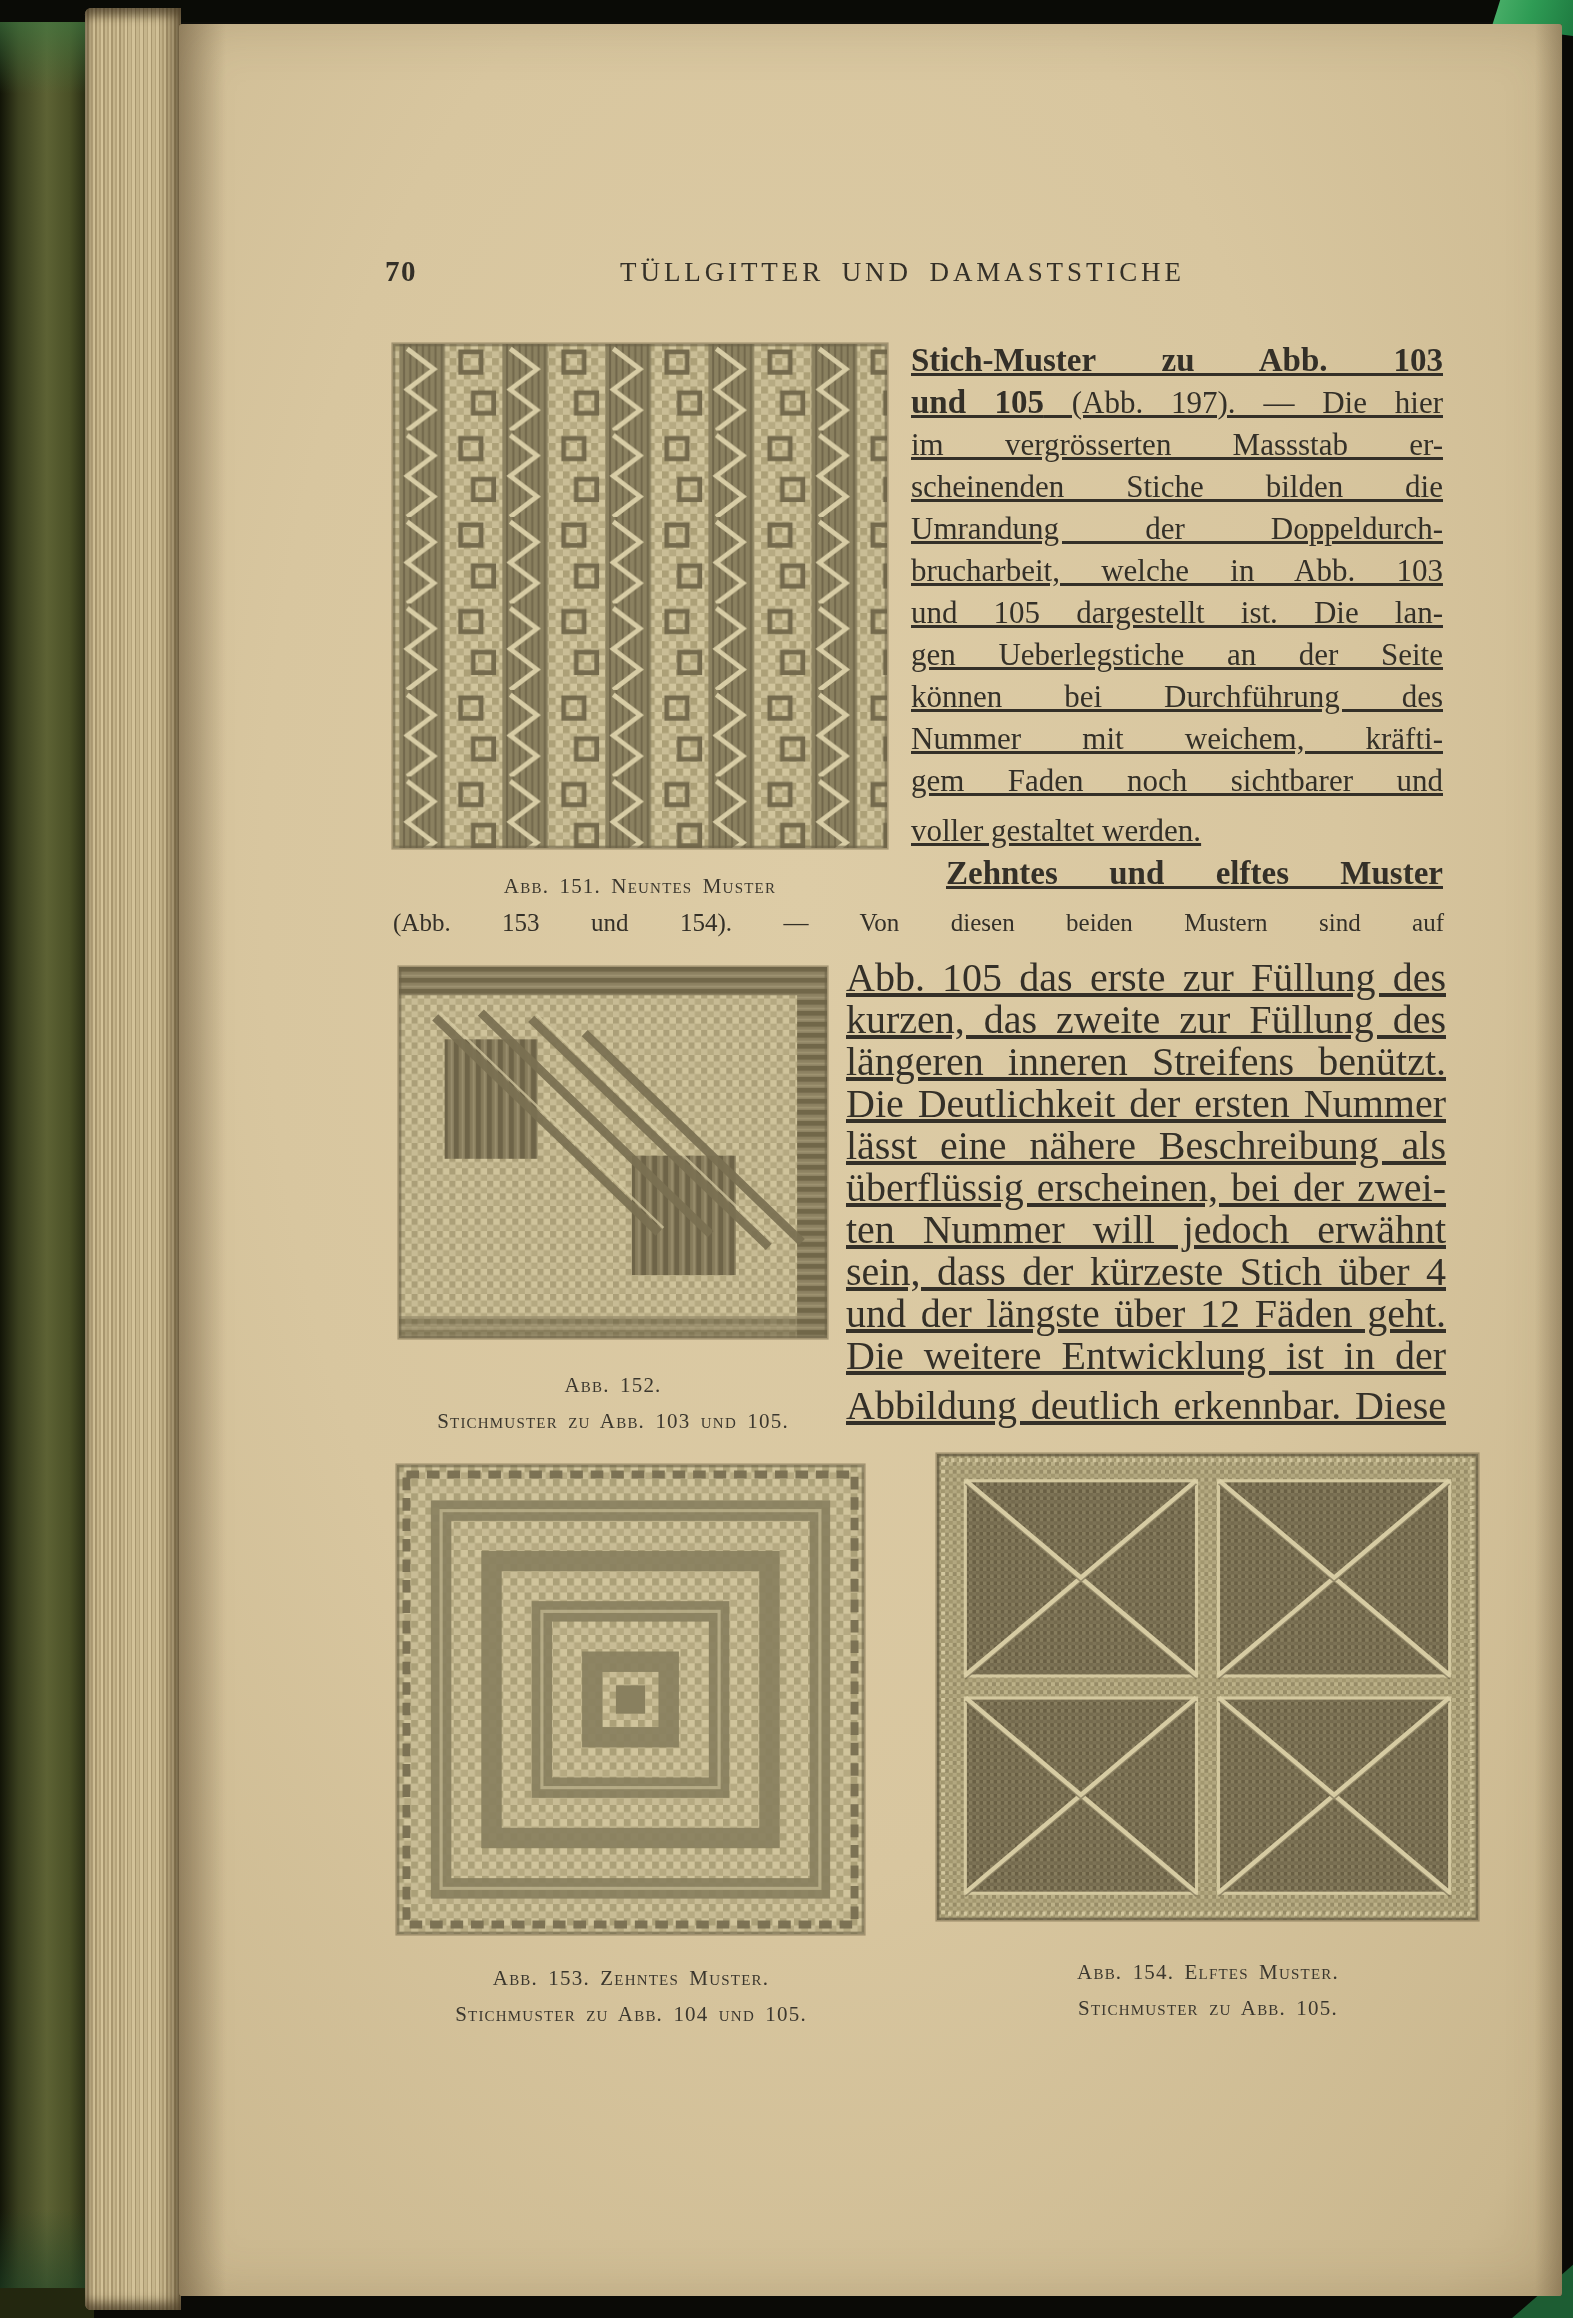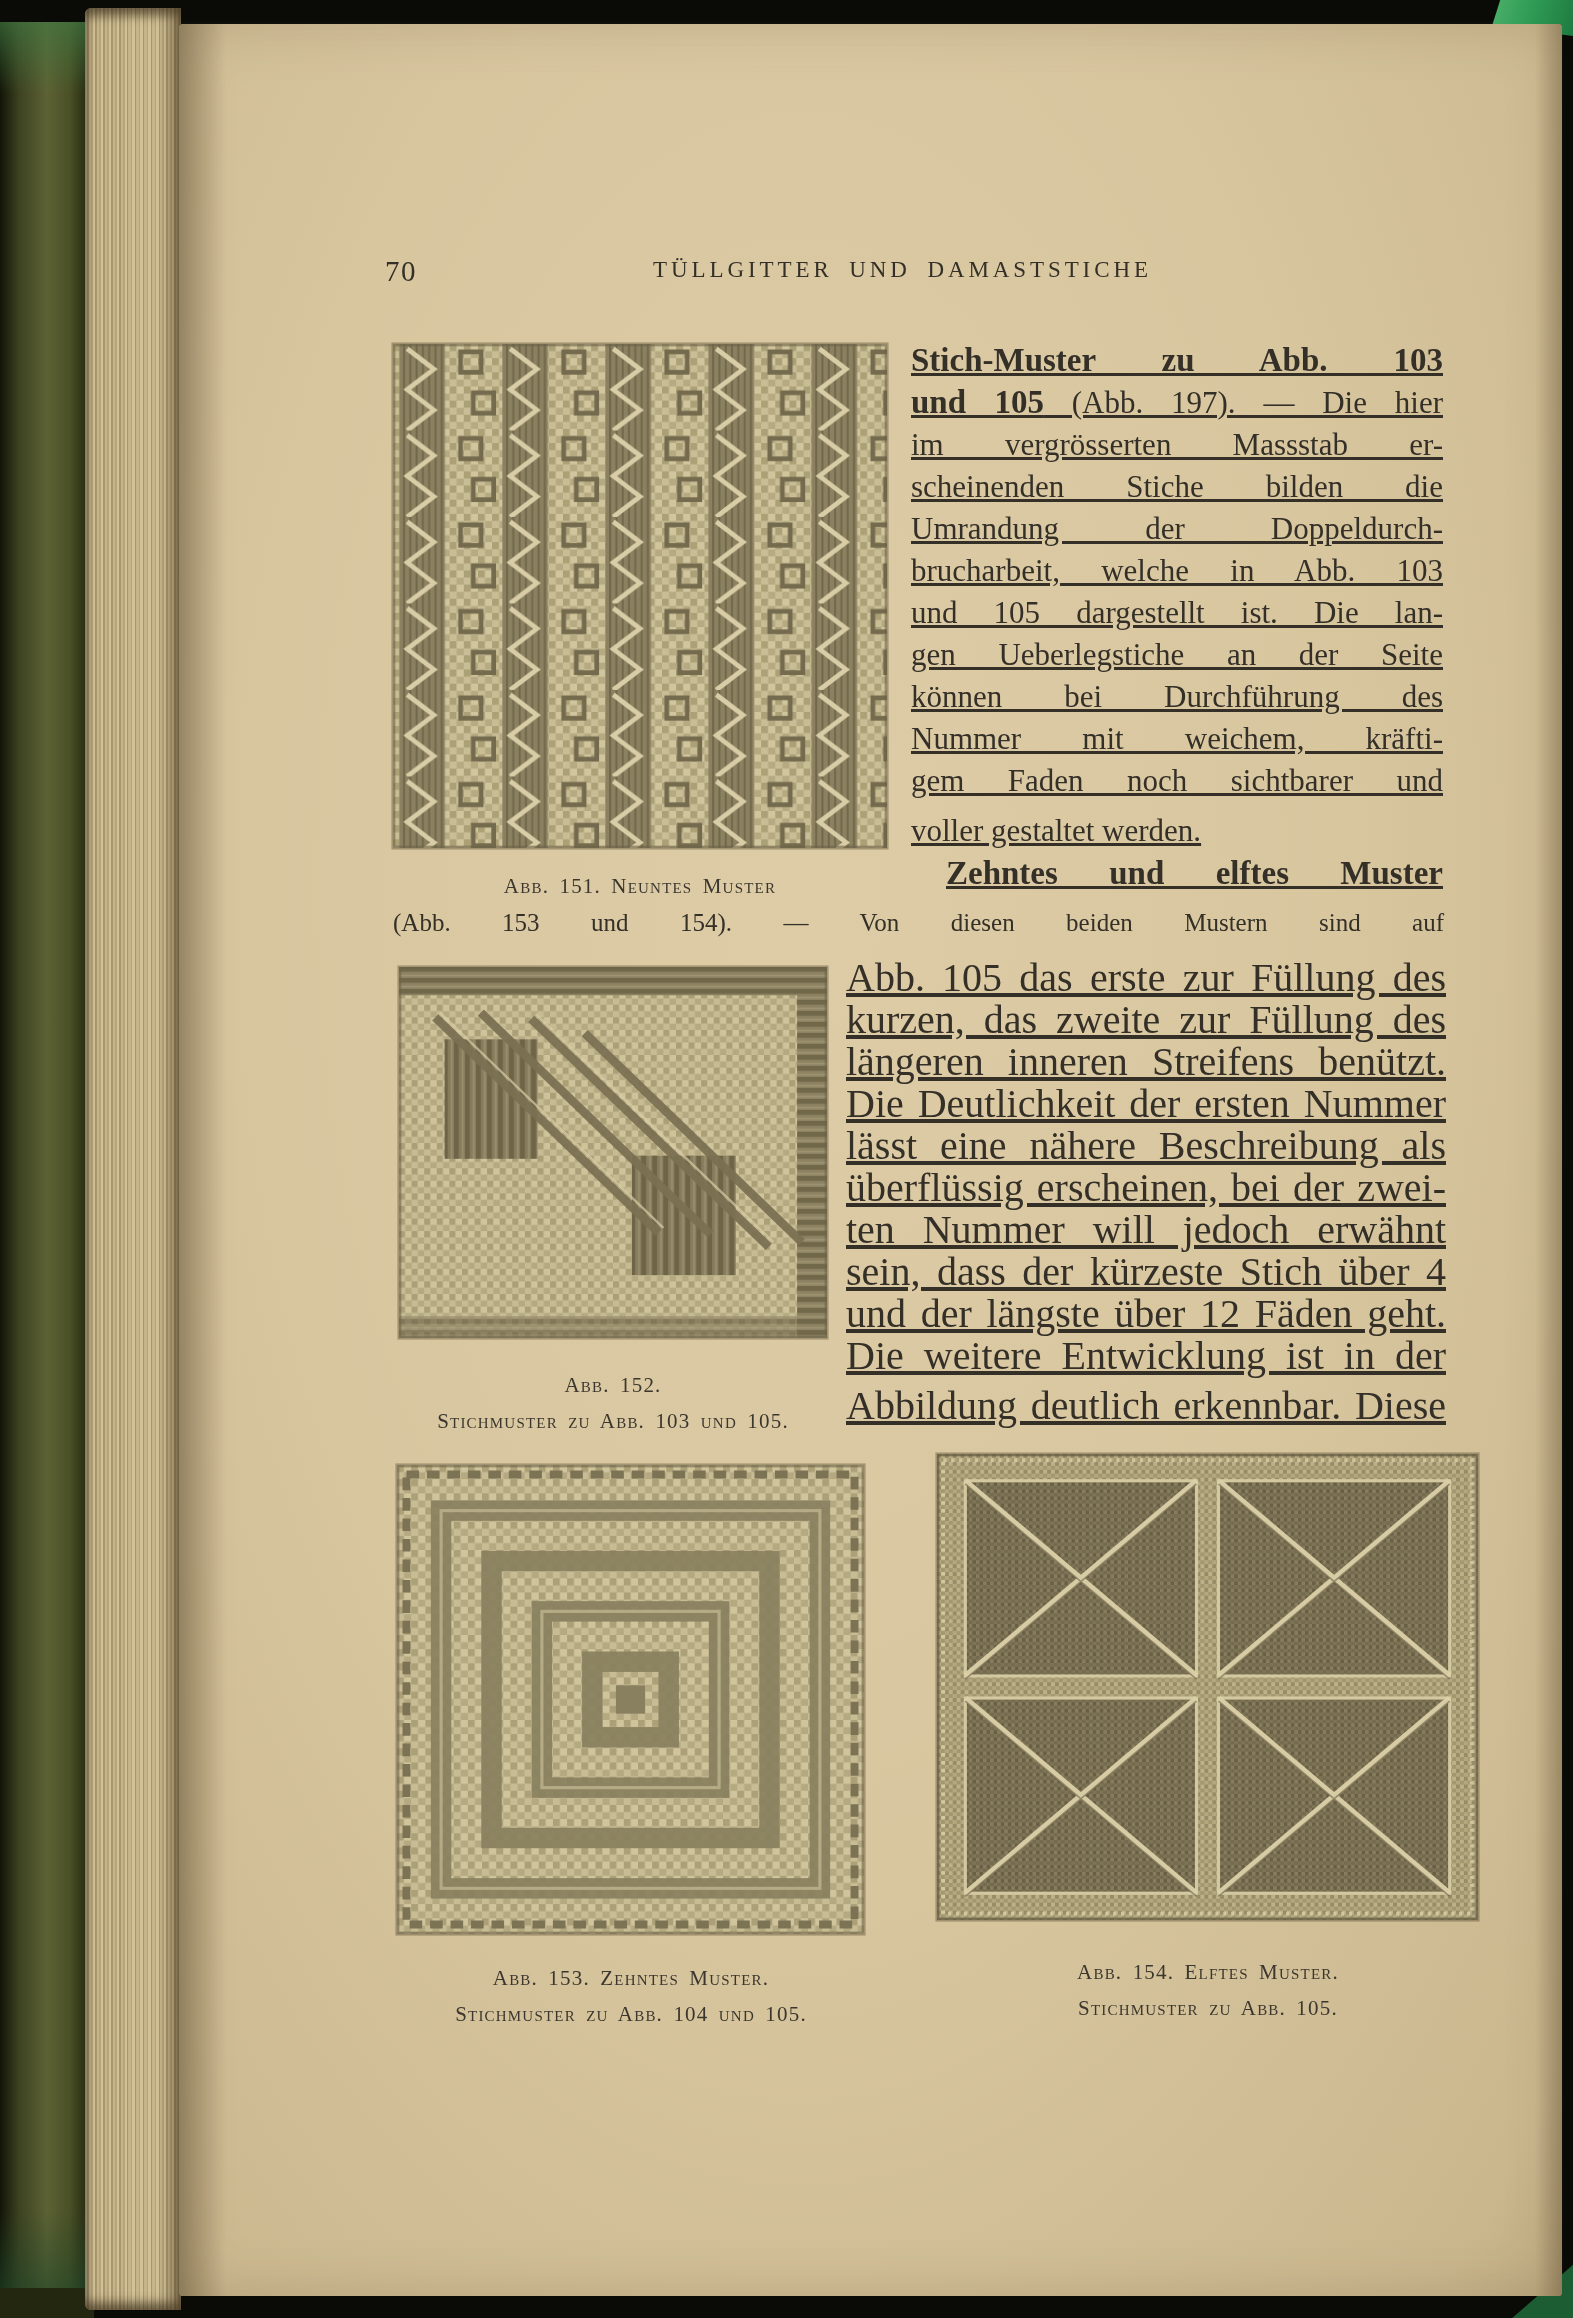--- a/index.html
+++ b/index.html
@@ -53,24 +53,24 @@
     content:""; position:absolute; left:0; top:0; width:47px; height:100%;
     background:linear-gradient(90deg,rgba(70,52,28,.38),rgba(70,52,28,0));
   }
   .page::after {
     content:""; position:absolute; right:0; top:0; width:27px; height:100%;
     background:linear-gradient(270deg,rgba(70,52,28,.30),rgba(70,52,28,0));
   }
   
   .abs { position:absolute; }
   .ink { color:#343028; }
-  .pageno { left:206px; top:231px; font-size:29px; letter-spacing:1.6px; }
+  .pageno { left:206px; top:231px; font-size:29px; letter-spacing:1.6px;font-weight:bold; }
   .running-title {
     left:330px; top:233px; width:787px; text-align:center;
-    font-size:23px; letter-spacing:3.9px; word-spacing:7px;
+    font-size:27px; letter-spacing:3.9px; word-spacing:7px;
   }
   .bodycol { font-size:31px; line-height:42px; }
   .col1 { left:732px; top:315px; width:532px; }
   .col2 { left:667px; top:933px; width:600px; font-size:40px; }
   .bridge { left:214px; top:878px; width:1051px; font-size:25px; line-height:42px;
             text-align:justify; text-align-last:justify; }
   .tline { text-align:justify; text-align-last:justify;text-decoration:underline; }
   [data-bind-lines] .tline:last-child { text-align-last:left;margin-top:8px; }
   .justify-all .tline:last-child { text-align-last:justify !important; }
   .bold-lead { font-weight:bold; font-size:33px; }

